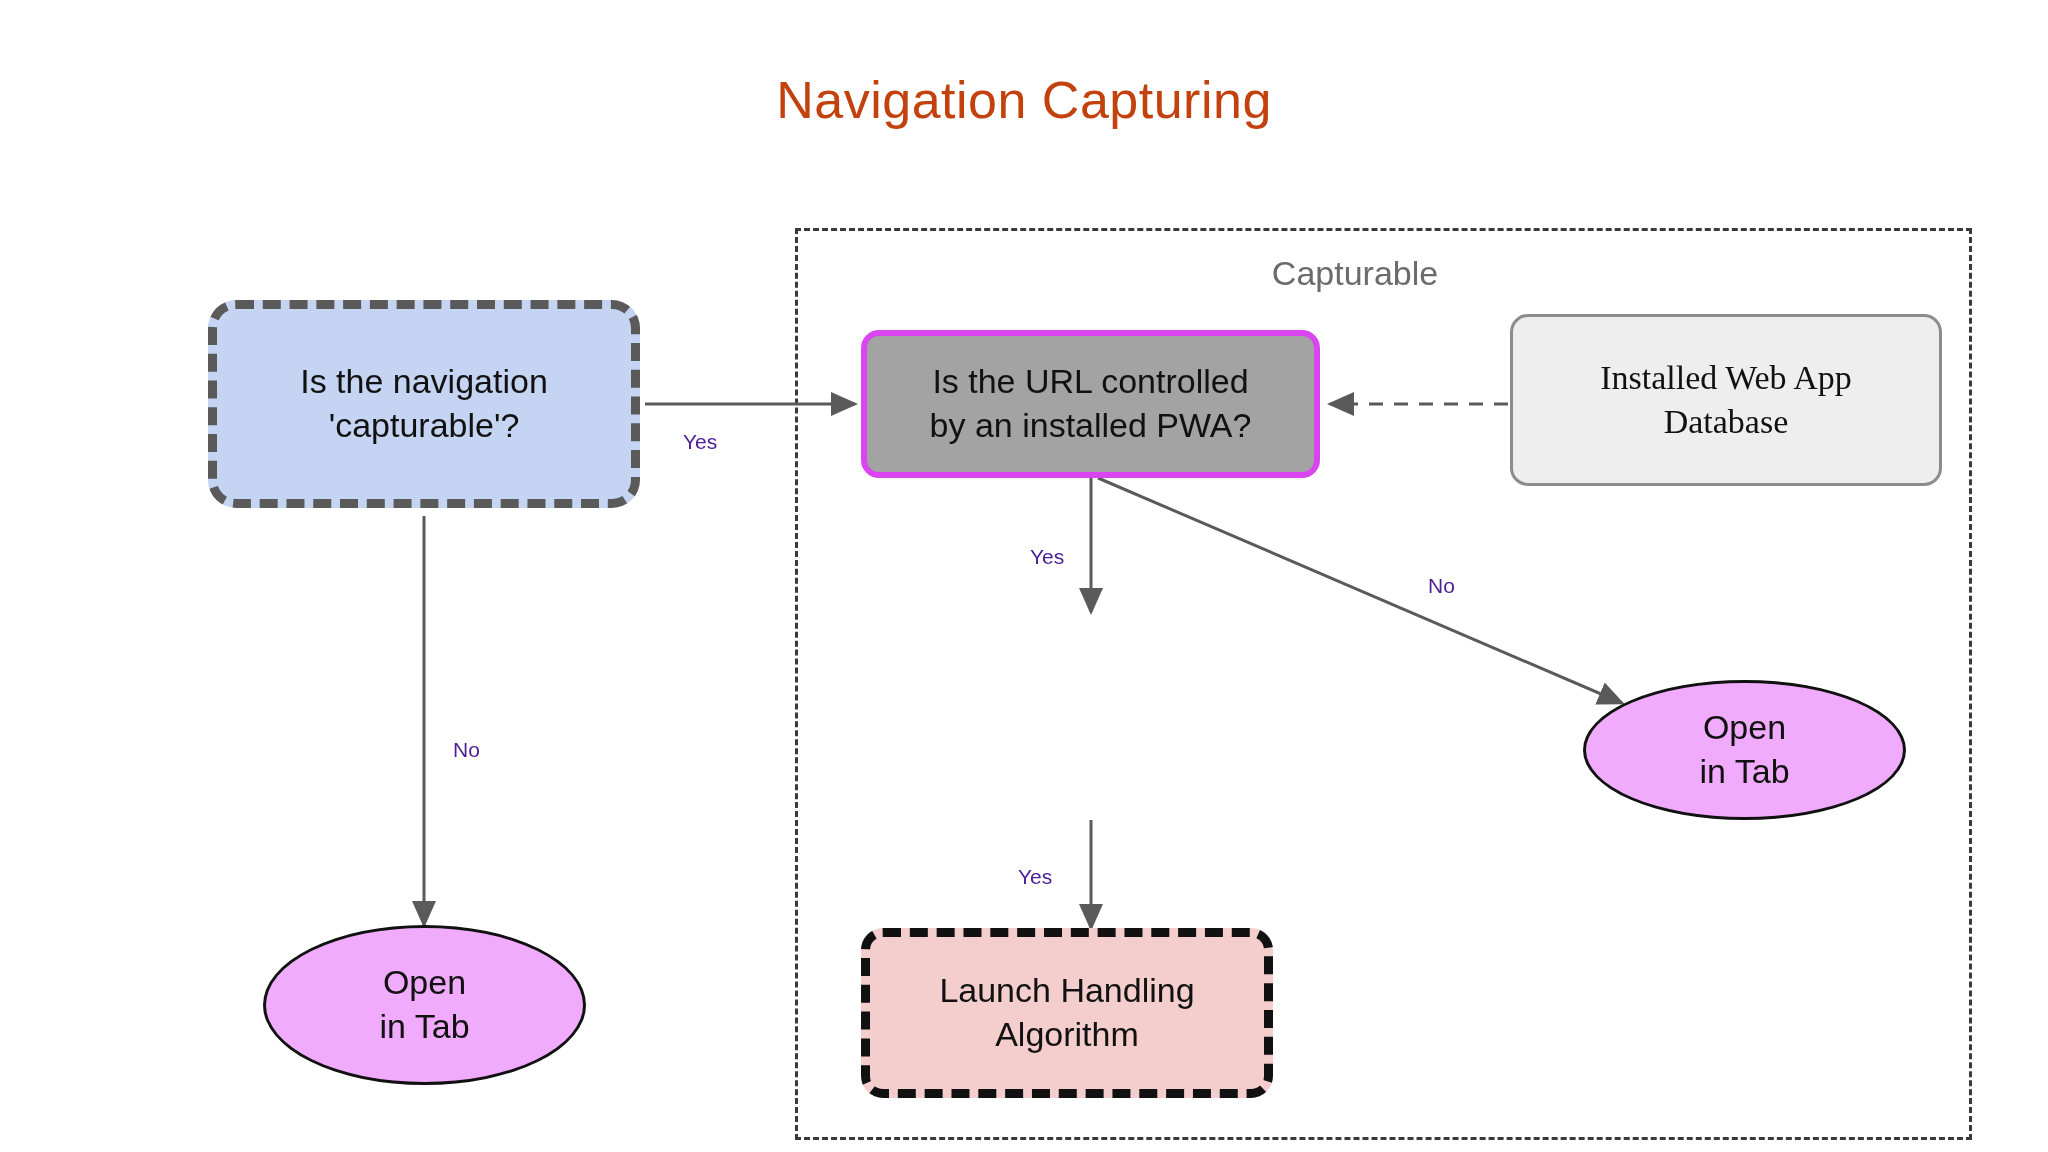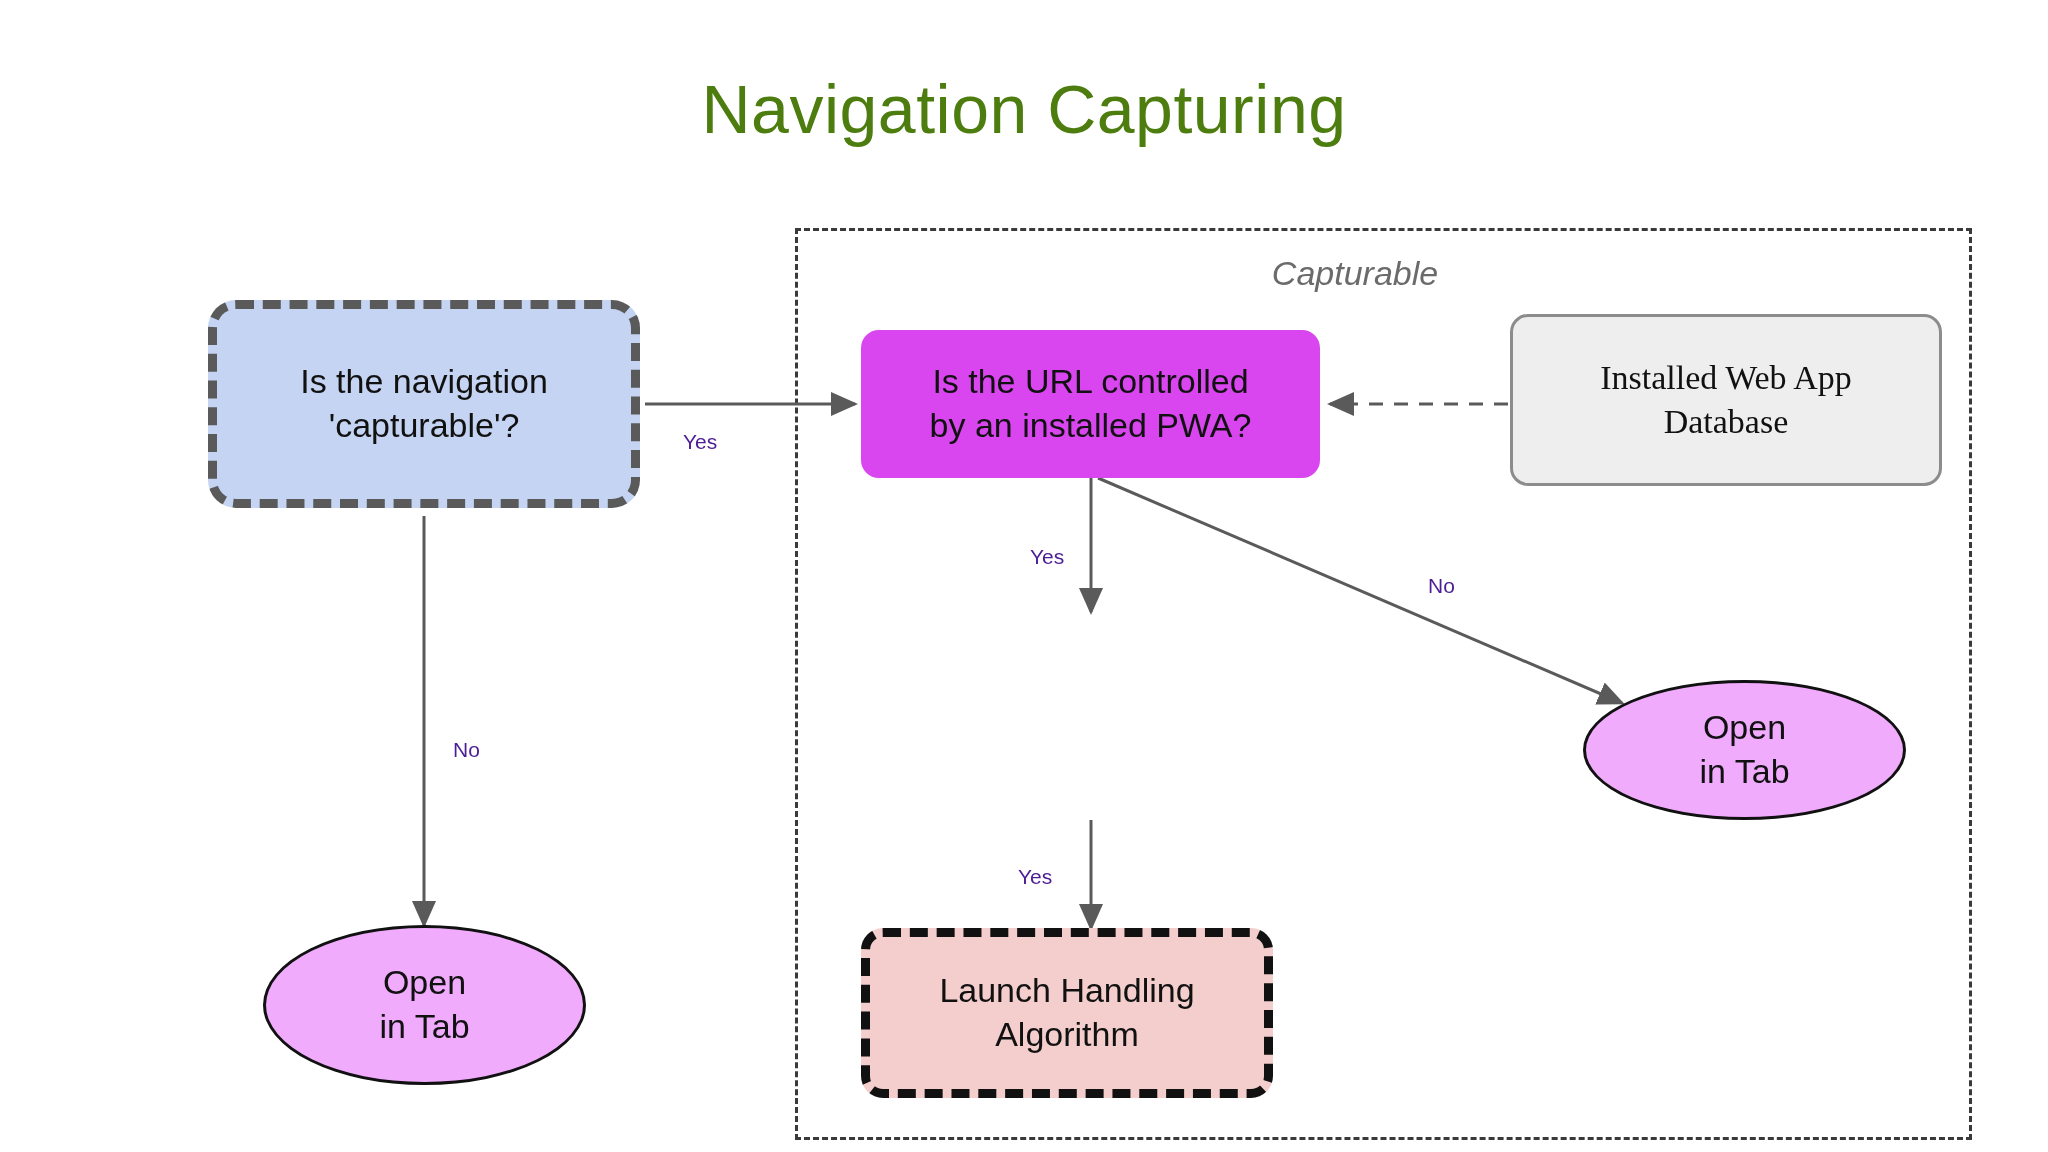--- a/index.html
+++ b/index.html
@@ -20,23 +20,23 @@
     inset: 0;
     width: 2048px;
     height: 1152px;
   }
   .title {
     position: absolute;
     left: 0;
     top: 72px;
     width: 2048px;
     text-align: center;
-    font-size: 68px;
+    font-size: 52px;
     font-weight: 400;
-    color: #4d7c0f;
+    color: #c2410c;
     letter-spacing: 0.5px;
     line-height: 1.1;
   }
   .node {
     position: absolute;
     box-sizing: border-box;
     display: flex;
     align-items: center;
     justify-content: center;
     text-align: center;
@@ -49,25 +49,24 @@
     position: absolute;
     box-sizing: border-box;
     border: 3px dashed #3a3a3a;
     background: transparent;
   }
   .group-label {
     position: absolute;
     font-size: 34px;
     color: #6b6b6b;
     text-align: center;
-    font-style: italic;
   }
   .box-decision {
-    background: #d946ef;
-    border: 8px solid #d946ef;
+    background: #a3a3a3;
+    border: 6px solid #d946ef;
     border-radius: 18px;
   }
   .box-decision-dashed {
     background: #c5d4f2;
     border: 9px dashed #5a5a5a;
     border-radius: 28px;
   }
   .box-data {
     background: #eeeeee;
     border: 3px solid #8c8c8c;

